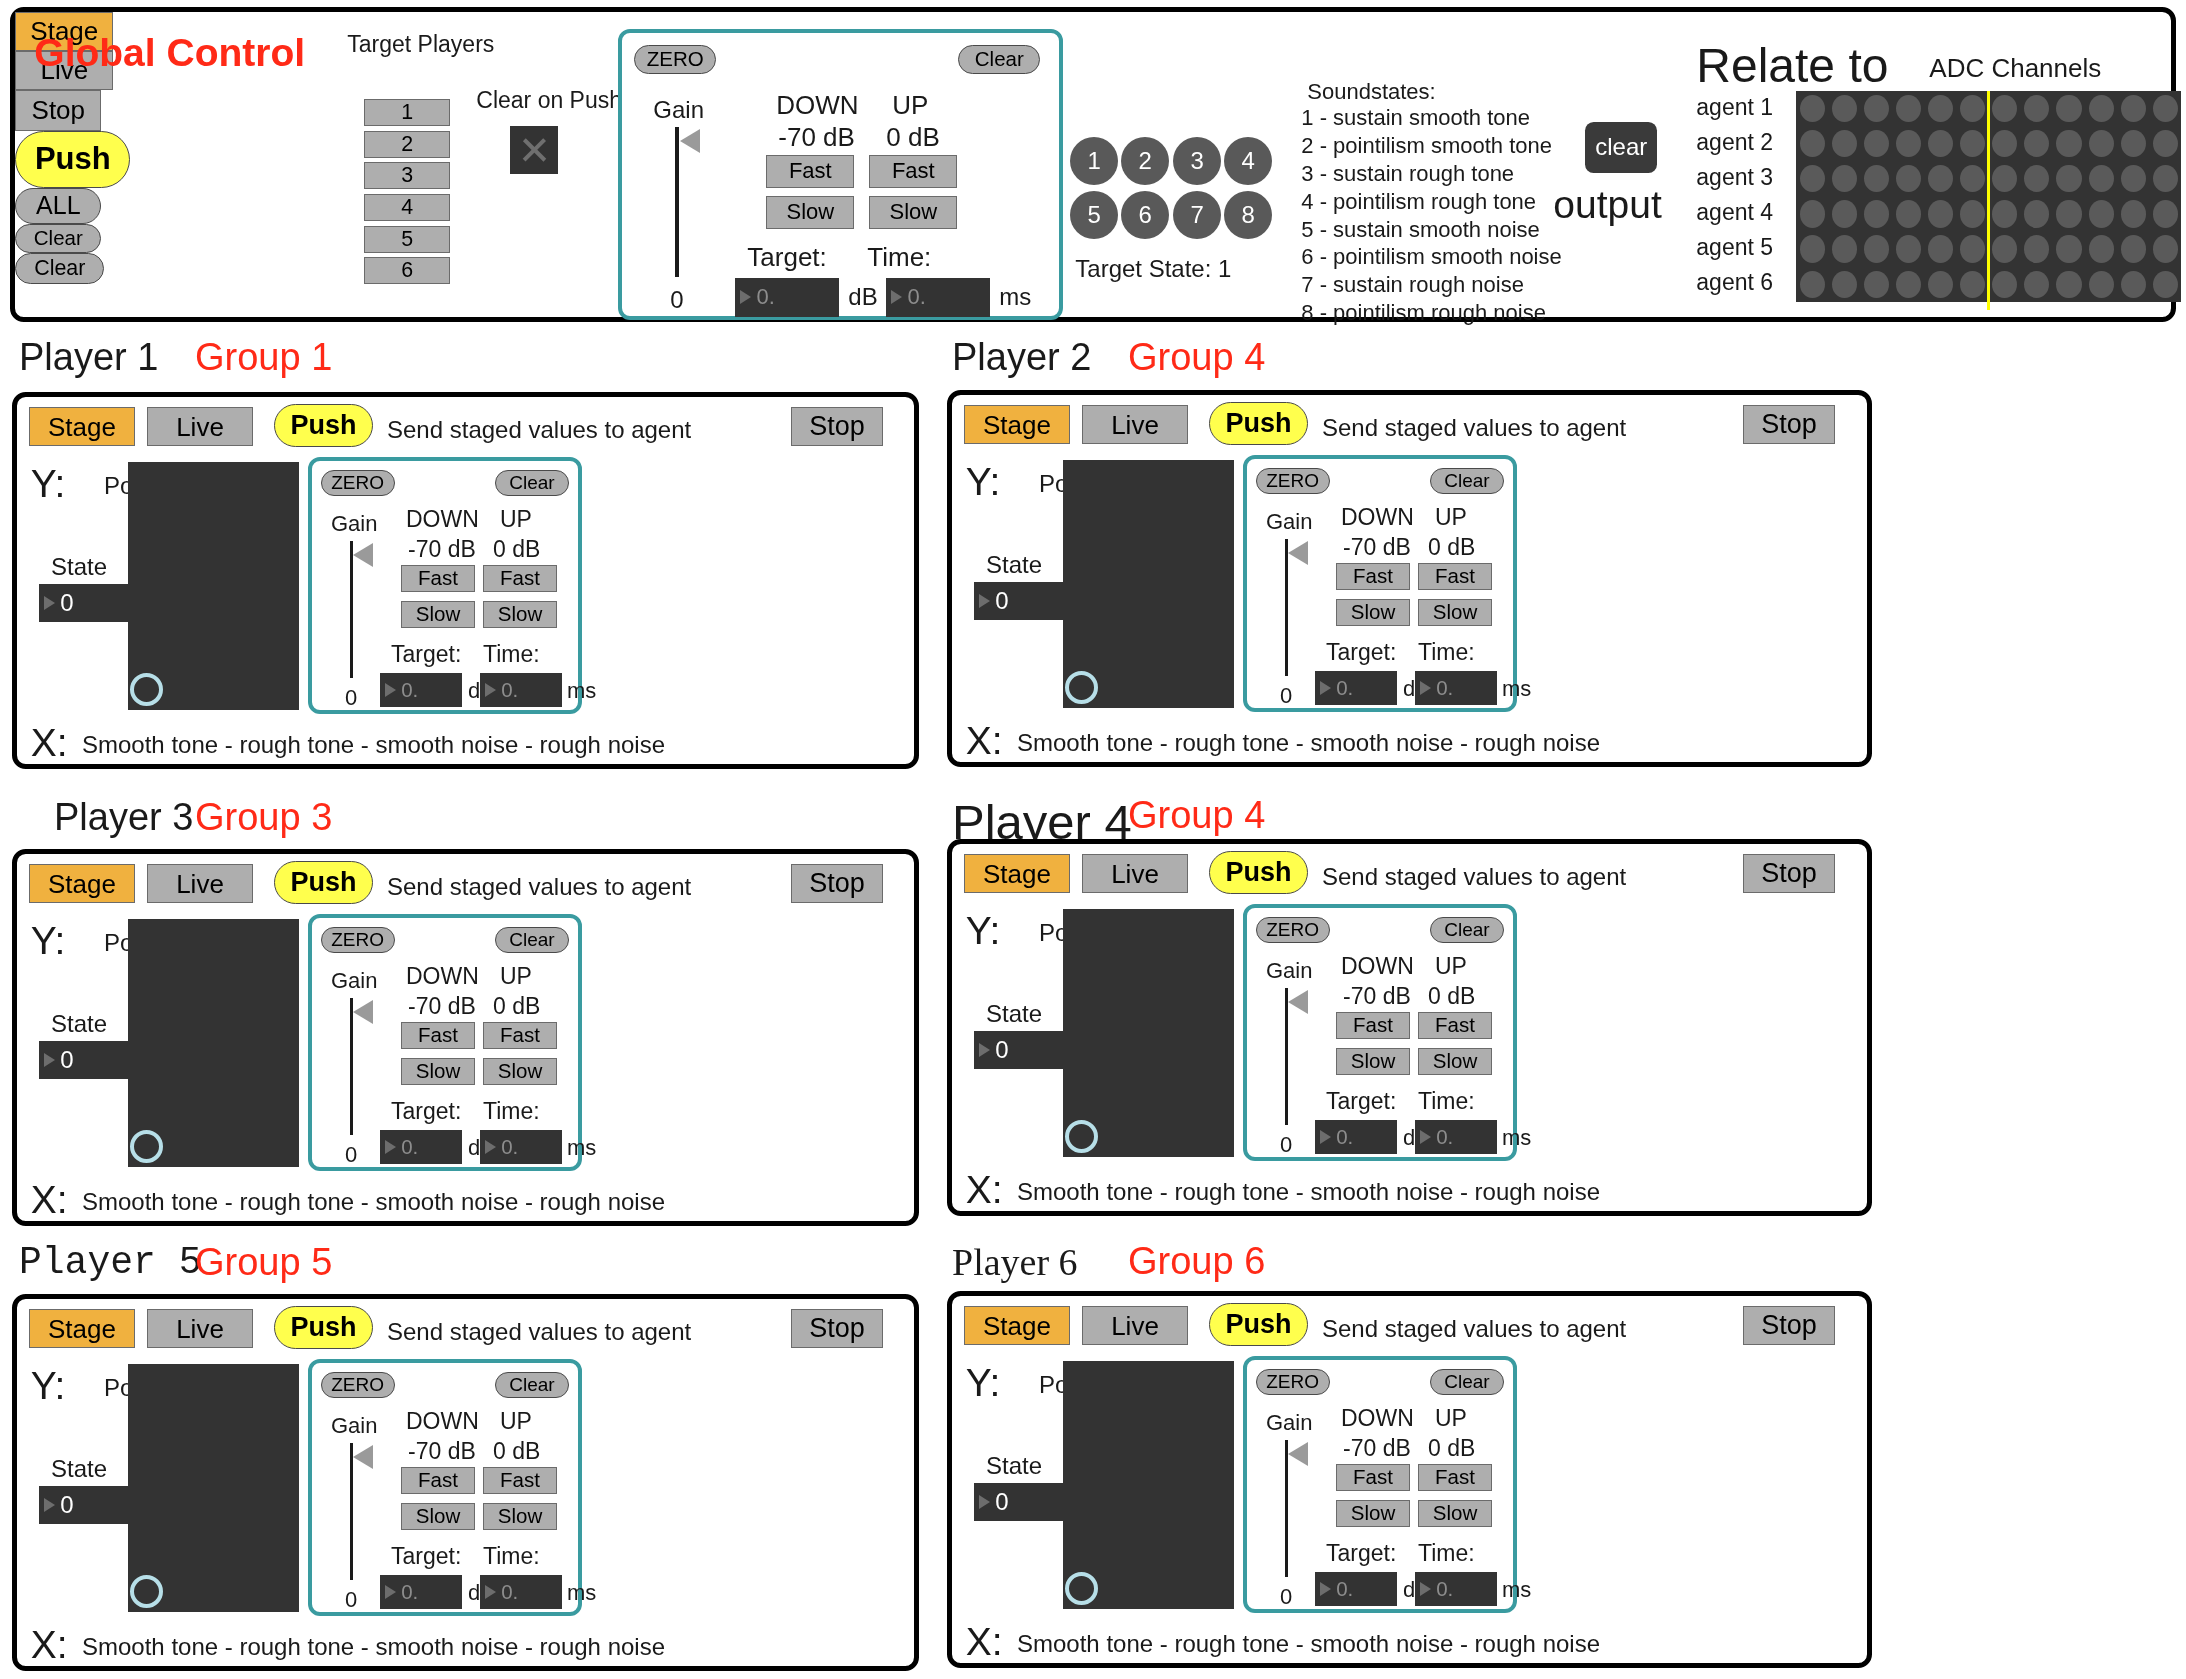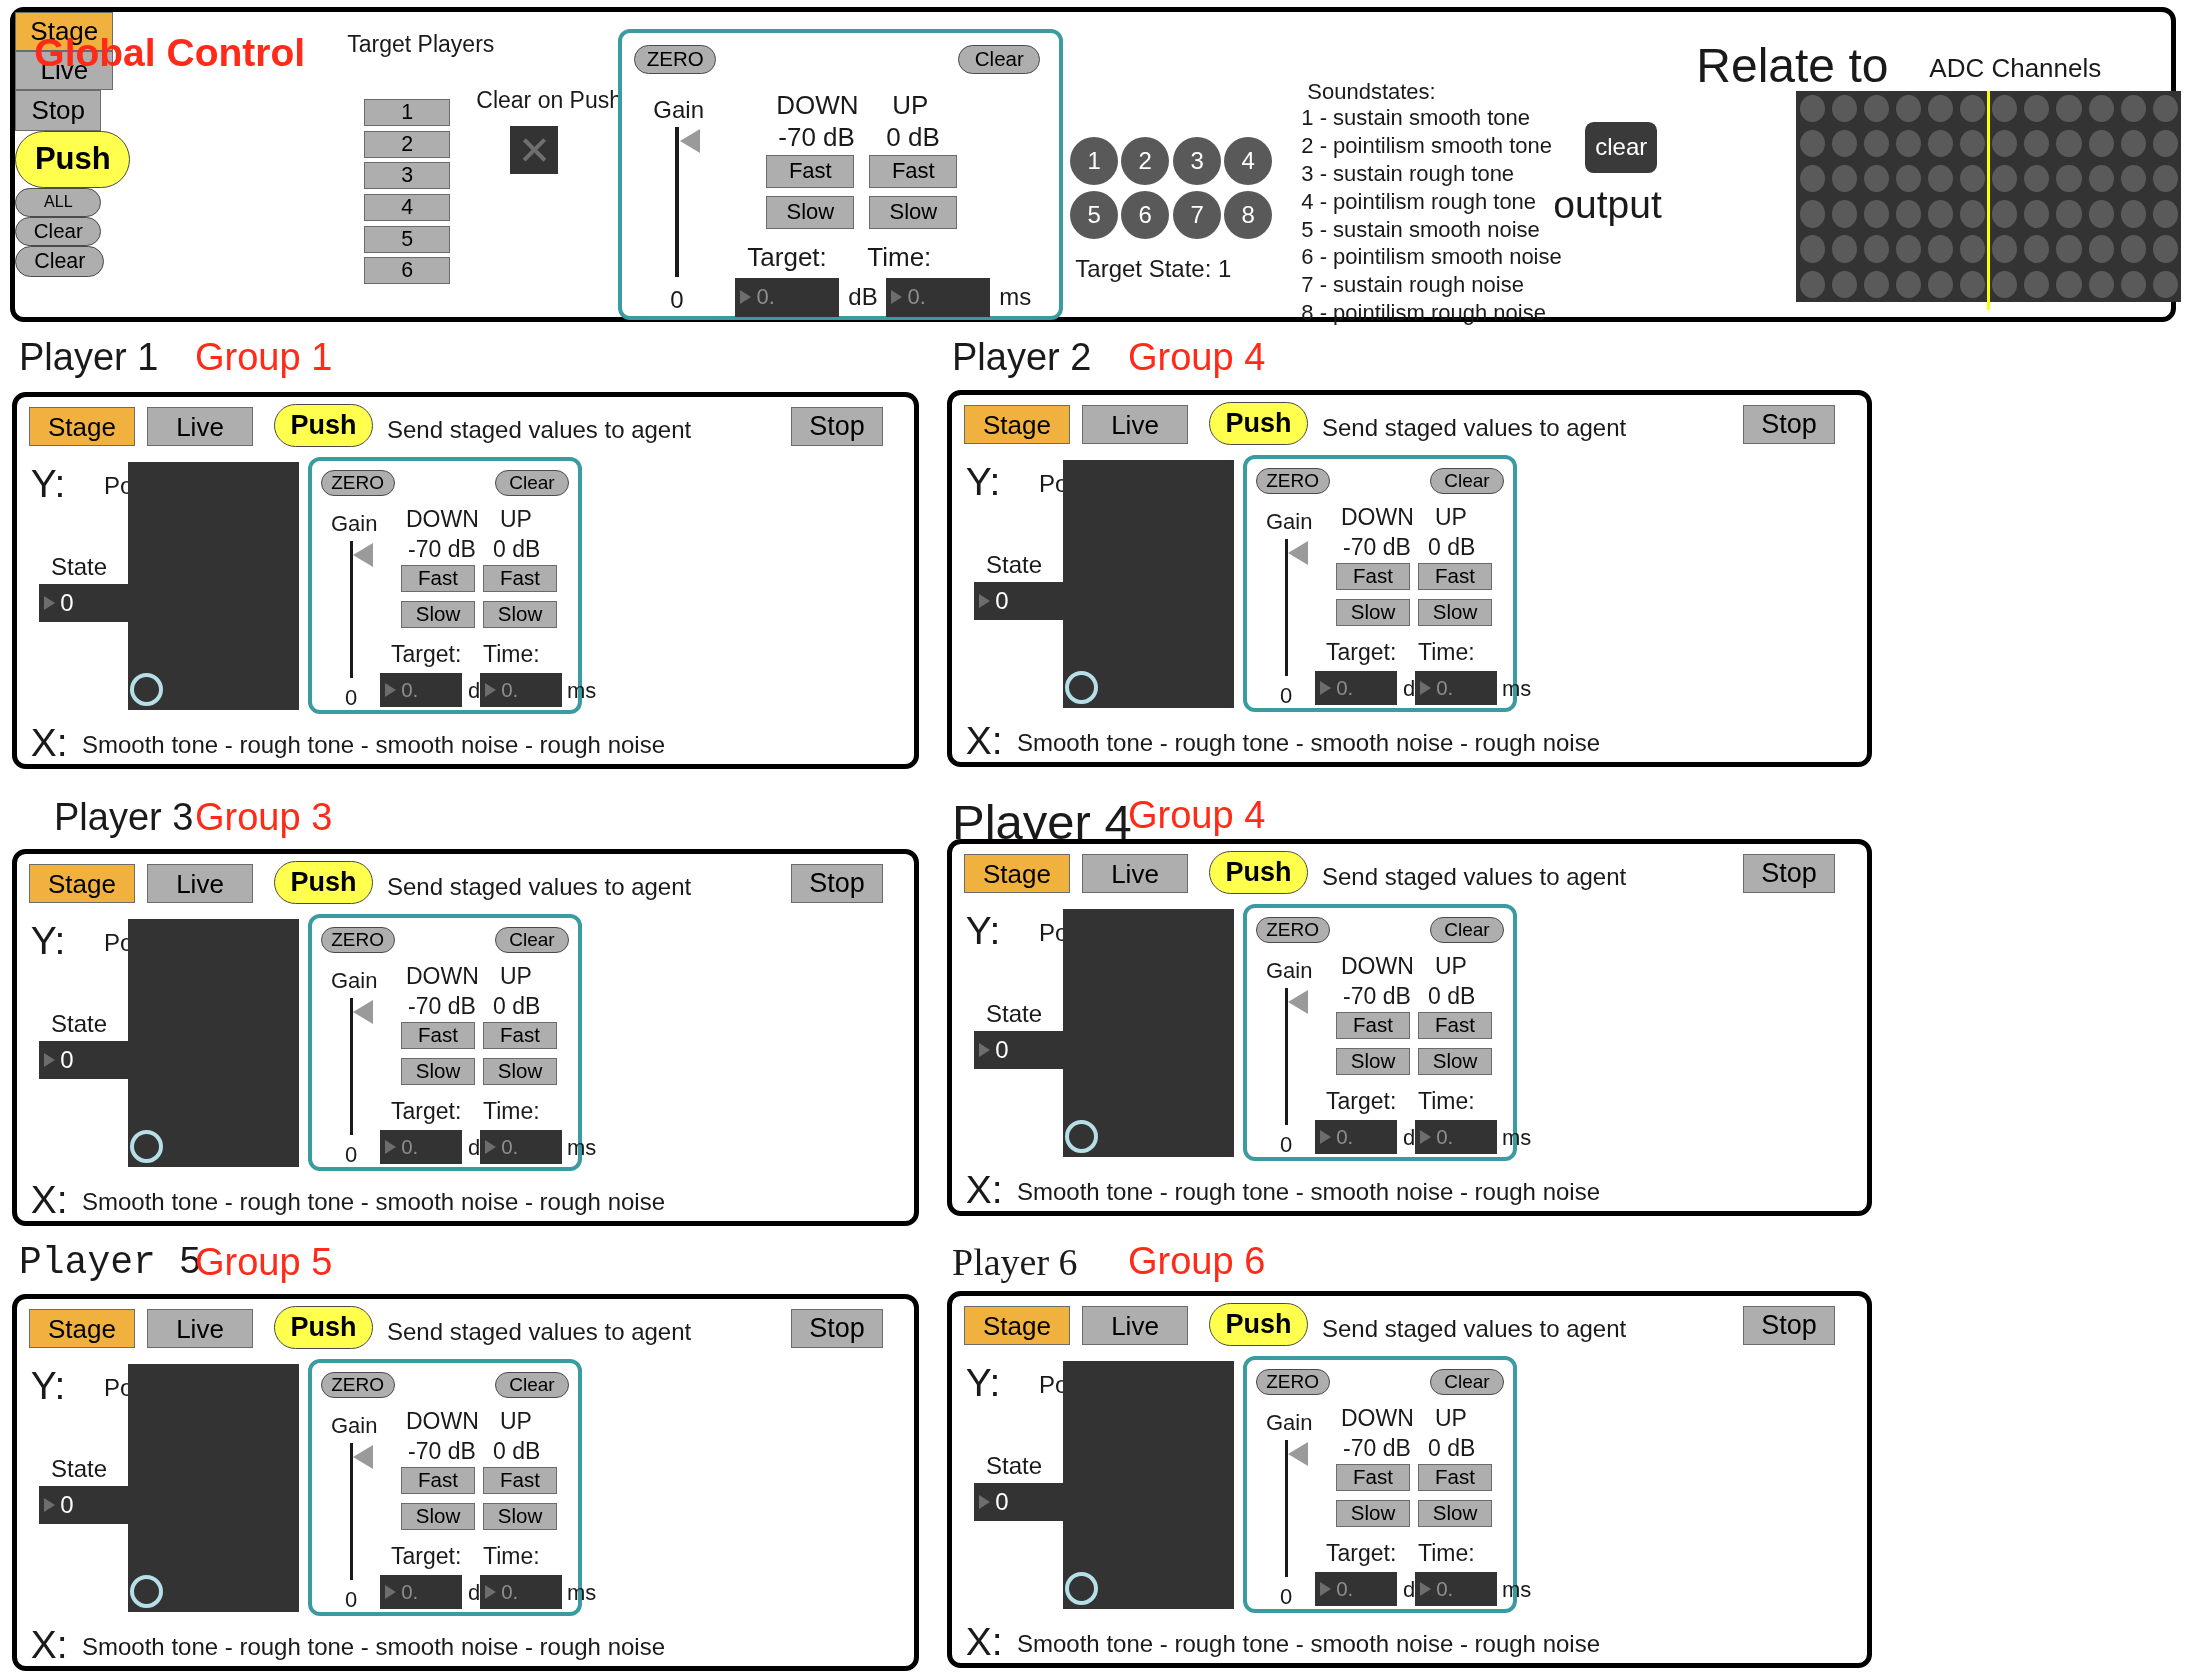--- a/index.html
+++ b/index.html
@@ -161,21 +161,21 @@
     <div class="ttl-red" style="left:19px; top:19px; font-size:39px; font-weight:bold;">Global Control</div>
 
     <div class="btn-rect orange" style="left:41px; top:113px; width:98px; height:39px; font-size:26px;">Stage</div>
     <div class="btn-rect" style="left:152px; top:113px; width:98px; height:39px; font-size:26px;">Live</div>
 
     <div class="btn-rect" style="left:41px; top:205px; width:86px; height:41px; font-size:26px;">Stop</div>
     <div class="btn-pill yellow" style="left:140px; top:197px; width:115px; height:57px; font-size:31px; font-weight:bold;">Push</div>
 
     <div class="ttl" style="left:332px; top:19px; font-size:23px;">Target Players</div>
 
-    <div class="btn-pill" style="left:349px; top:53px; width:86px; height:29px; font-size:16px;text-align:center;">ALL</div>
+    <div class="btn-pill" style="left:349px; top:53px; width:86px; height:36px; font-size:25px;text-align:center;">ALL</div>
 
     <div id="target-player-numbers" style="position:absolute; left:349px; top:87px; width:86px;">
         <div class="btn-rect" style="position:absolute; left:0px; top:0px; width:86px; height:27px; font-size:21.4px;">1</div>
         <div class="btn-rect" style="position:absolute; left:0px; top:32px; width:86px; height:27px; font-size:21.4px;">2</div>
         <div class="btn-rect" style="position:absolute; left:0px; top:63px; width:86px; height:27px; font-size:21.4px;">3</div>
         <div class="btn-rect" style="position:absolute; left:0px; top:95px; width:86px; height:27px; font-size:21.4px;">4</div>
         <div class="btn-rect" style="position:absolute; left:0px; top:127px; width:86px; height:27px; font-size:21.4px;">5</div>
         <div class="btn-rect" style="position:absolute; left:0px; top:158px; width:86px; height:27px; font-size:21.4px;">6</div>
       </div>
 
@@ -248,20 +248,28 @@
         <li>7 - sustain rough noise</li>
         <li>8 - pointilism rough noise</li>
       </ul>
 
     <div class="clear-dark" style="left:1570px; top:110px; width:72px; height:51px; font-size:24px;">clear</div>
     <div class="ttl" style="left:1538px; top:171px; font-size:39px;">output</div>
 
     <div class="ttl" style="left:1681px; top:26px; font-size:48px;">Relate to</div>
     <div class="ttl" style="left:1914px; top:41px; font-size:26px;">ADC Channels</div>
 
+    <div id="agent-labels" style="position:absolute; left:1681px; top:82px; width:89px; height:205px;">
+        <div class="ttl" style="left:0px; top:0px; font-size:23px;">agent 1</div>
+        <div class="ttl" style="left:0px; top:35px; font-size:23px;">agent 2</div>
+        <div class="ttl" style="left:0px; top:70px; font-size:23px;">agent 3</div>
+        <div class="ttl" style="left:0px; top:105px; font-size:23px;">agent 4</div>
+        <div class="ttl" style="left:0px; top:140px; font-size:23px;">agent 5</div>
+        <div class="ttl" style="left:0px; top:175px; font-size:23px;">agent 6</div>
+      </div>
 
     <div class="matrix" id="adc-matrix" style="left: 1781px; top: 79px; width: 385px; height: 211px; grid-template-columns: repeat(12, 1fr); grid-template-rows: repeat(6, 1fr);">
         <div class="matrix-cell">
           <div class="matrix-dot"></div>
         </div>
         <div class="matrix-cell">
           <div class="matrix-dot"></div>
         </div>
         <div class="matrix-cell">
           <div class="matrix-dot"></div>

